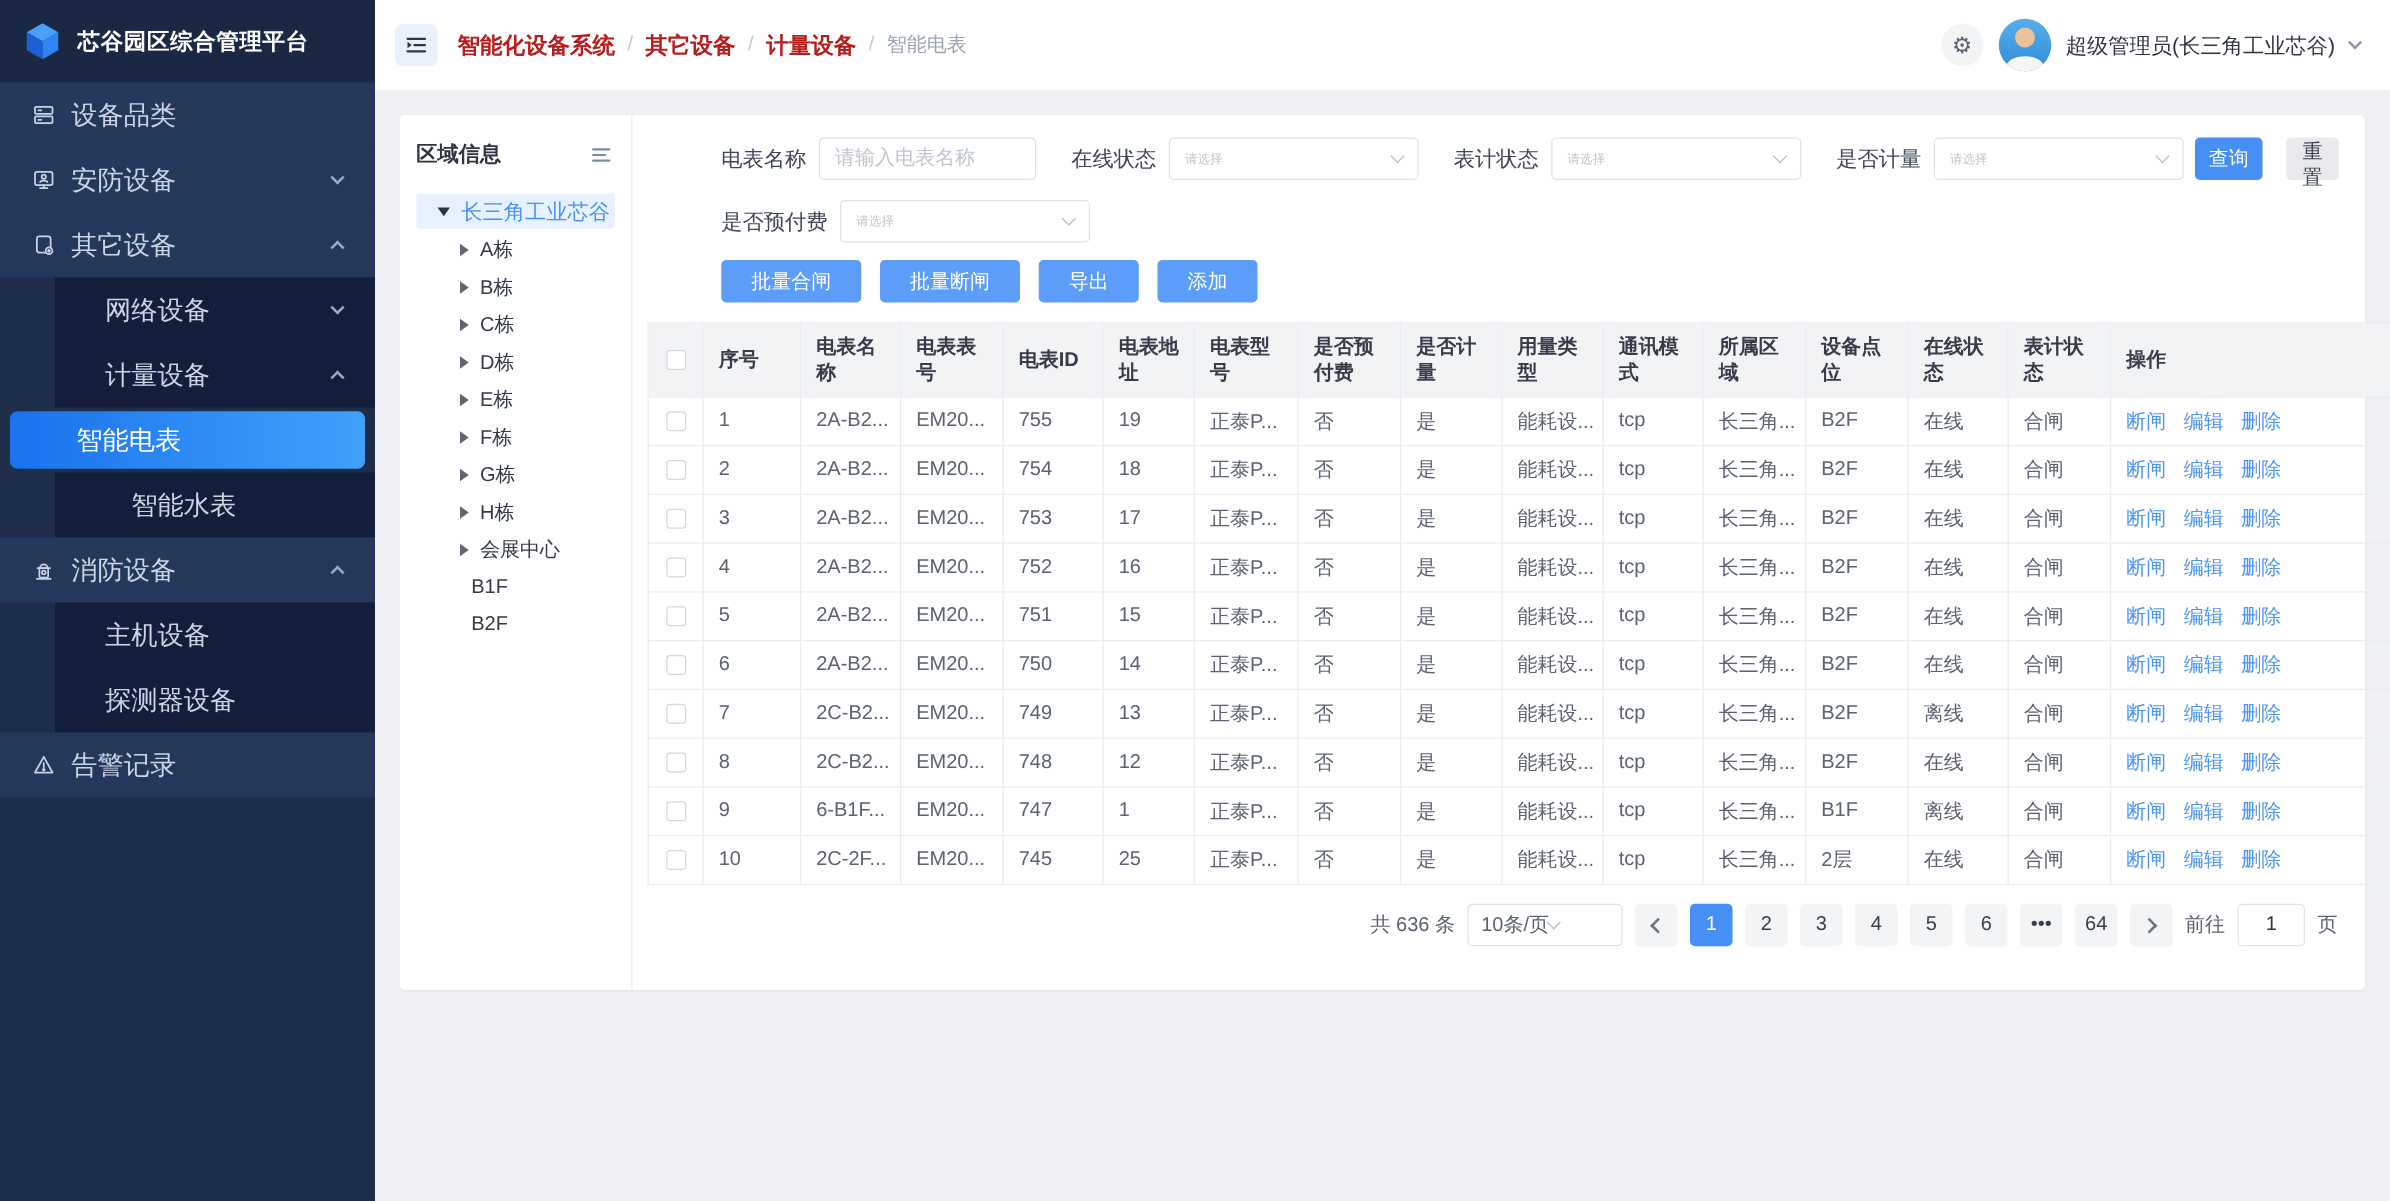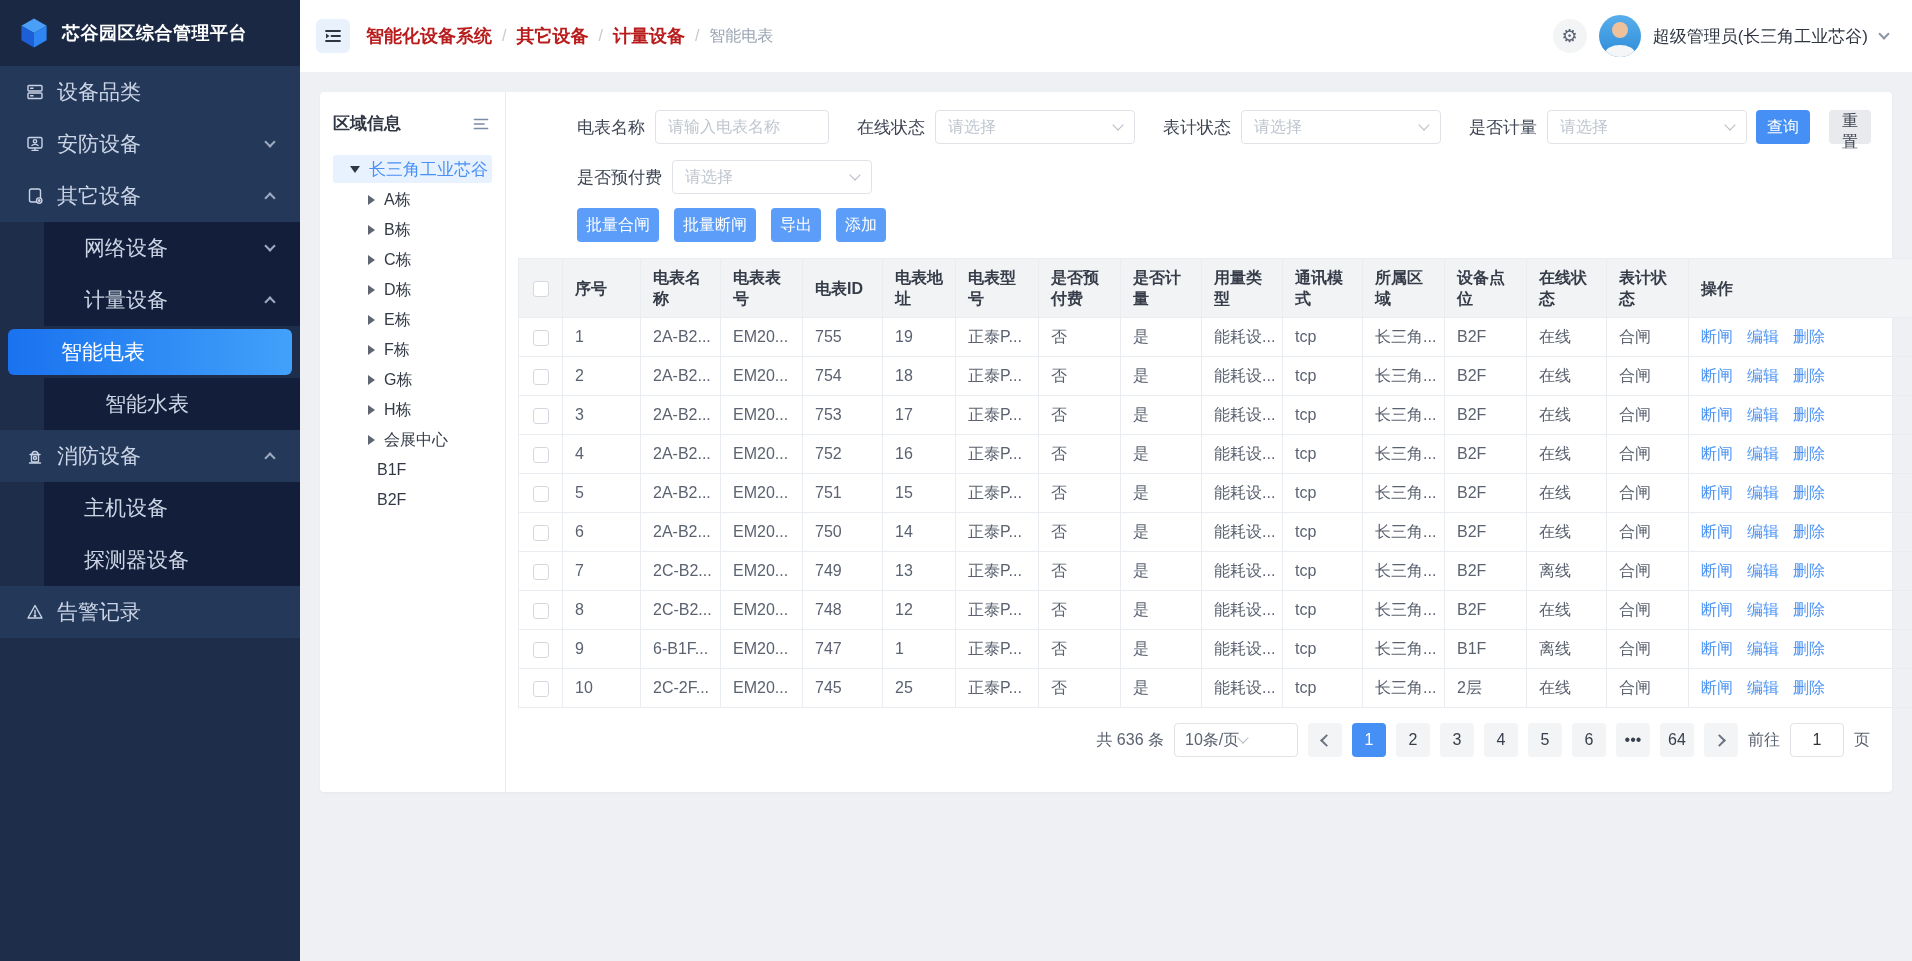--- a/index.html
+++ b/index.html
@@ -62,28 +62,28 @@
   .frow{display:flex;align-items:center;}
   .frow2{margin-top:16px;}
   .fgroup{display:flex;align-items:center;margin-left:28px;}
   .fgroup:first-child{margin-left:59px;}
   .flabel{font-size:17px;color:#3e4554;margin-right:10px;white-space:nowrap;}
   .finput{width:174px;height:34px;border:1px solid #dfe3e8;border-radius:4px;padding:0 12px;
     font-size:16px;color:#333;font-family:inherit;outline:none;}
   .finput::placeholder{color:#bfc6cf;}
   .fselect{width:200px;height:34px;border:1px solid #dfe3e8;border-radius:4px;background:#fff;cursor:pointer;
     display:flex;align-items:center;justify-content:space-between;padding:0 12px;}
-  .fselect .ph{color:#bfc6cf;font-size:16px;}
+  .fselect .ph{color:#bfc6cf;font-size:10px;}
   .sel-arrow{width:8px;height:8px;border-right:1.6px solid #b6bcc6;border-bottom:1.6px solid #b6bcc6;transform:rotate(45deg);margin-top:-4px;flex-shrink:0;}
   .fspacer{flex:1;}
   .btn{height:34px;border:none;border-radius:4px;font-size:16px;cursor:pointer;font-family:inherit;}
   .btn-search{width:54px;background:#458ff5;color:#fff;}
   .btn-reset{width:42px;background:#e9eaee;color:#3c4250;margin-left:19px;margin-right:9px;}
   .toolbar{margin-top:14px;display:flex;gap:15px;padding-left:59px;}
-  .tbtn{height:34px;padding:0 9px;background:#5b9df8;color:#fff;border:none;border-radius:4px;font-size:16px;cursor:pointer;font-family:inherit;white-space:nowrap;}
+  .tbtn{height:34px;padding:0 24px;background:#5b9df8;color:#fff;border:none;border-radius:4px;font-size:16px;cursor:pointer;font-family:inherit;white-space:nowrap;}
 
   
   .grid{margin-top:16px;border-collapse:collapse;table-layout:fixed;width:1412px;}
   .grid th,.grid td{border:1px solid #e9ecf1;overflow:hidden;white-space:normal;}
   .grid th{height:59px;background:#f2f3f5;font-size:16px;font-weight:600;color:#363d49;text-align:left;padding:0 12px;line-height:21px;}
   .grid td{height:39px;font-size:16px;color:#5b6270;padding:0 12px;white-space:nowrap;}
   .grid .cbcell{text-align:center;padding:0;}
   .cb{width:16px;height:16px;border:1px solid #d4d9e0;border-radius:3px;background:#fff;display:inline-block;vertical-align:middle;cursor:pointer;}
   .alink{color:#4e95f6;margin-right:14px;cursor:pointer;}
   .alink:last-child{margin-right:0;}

